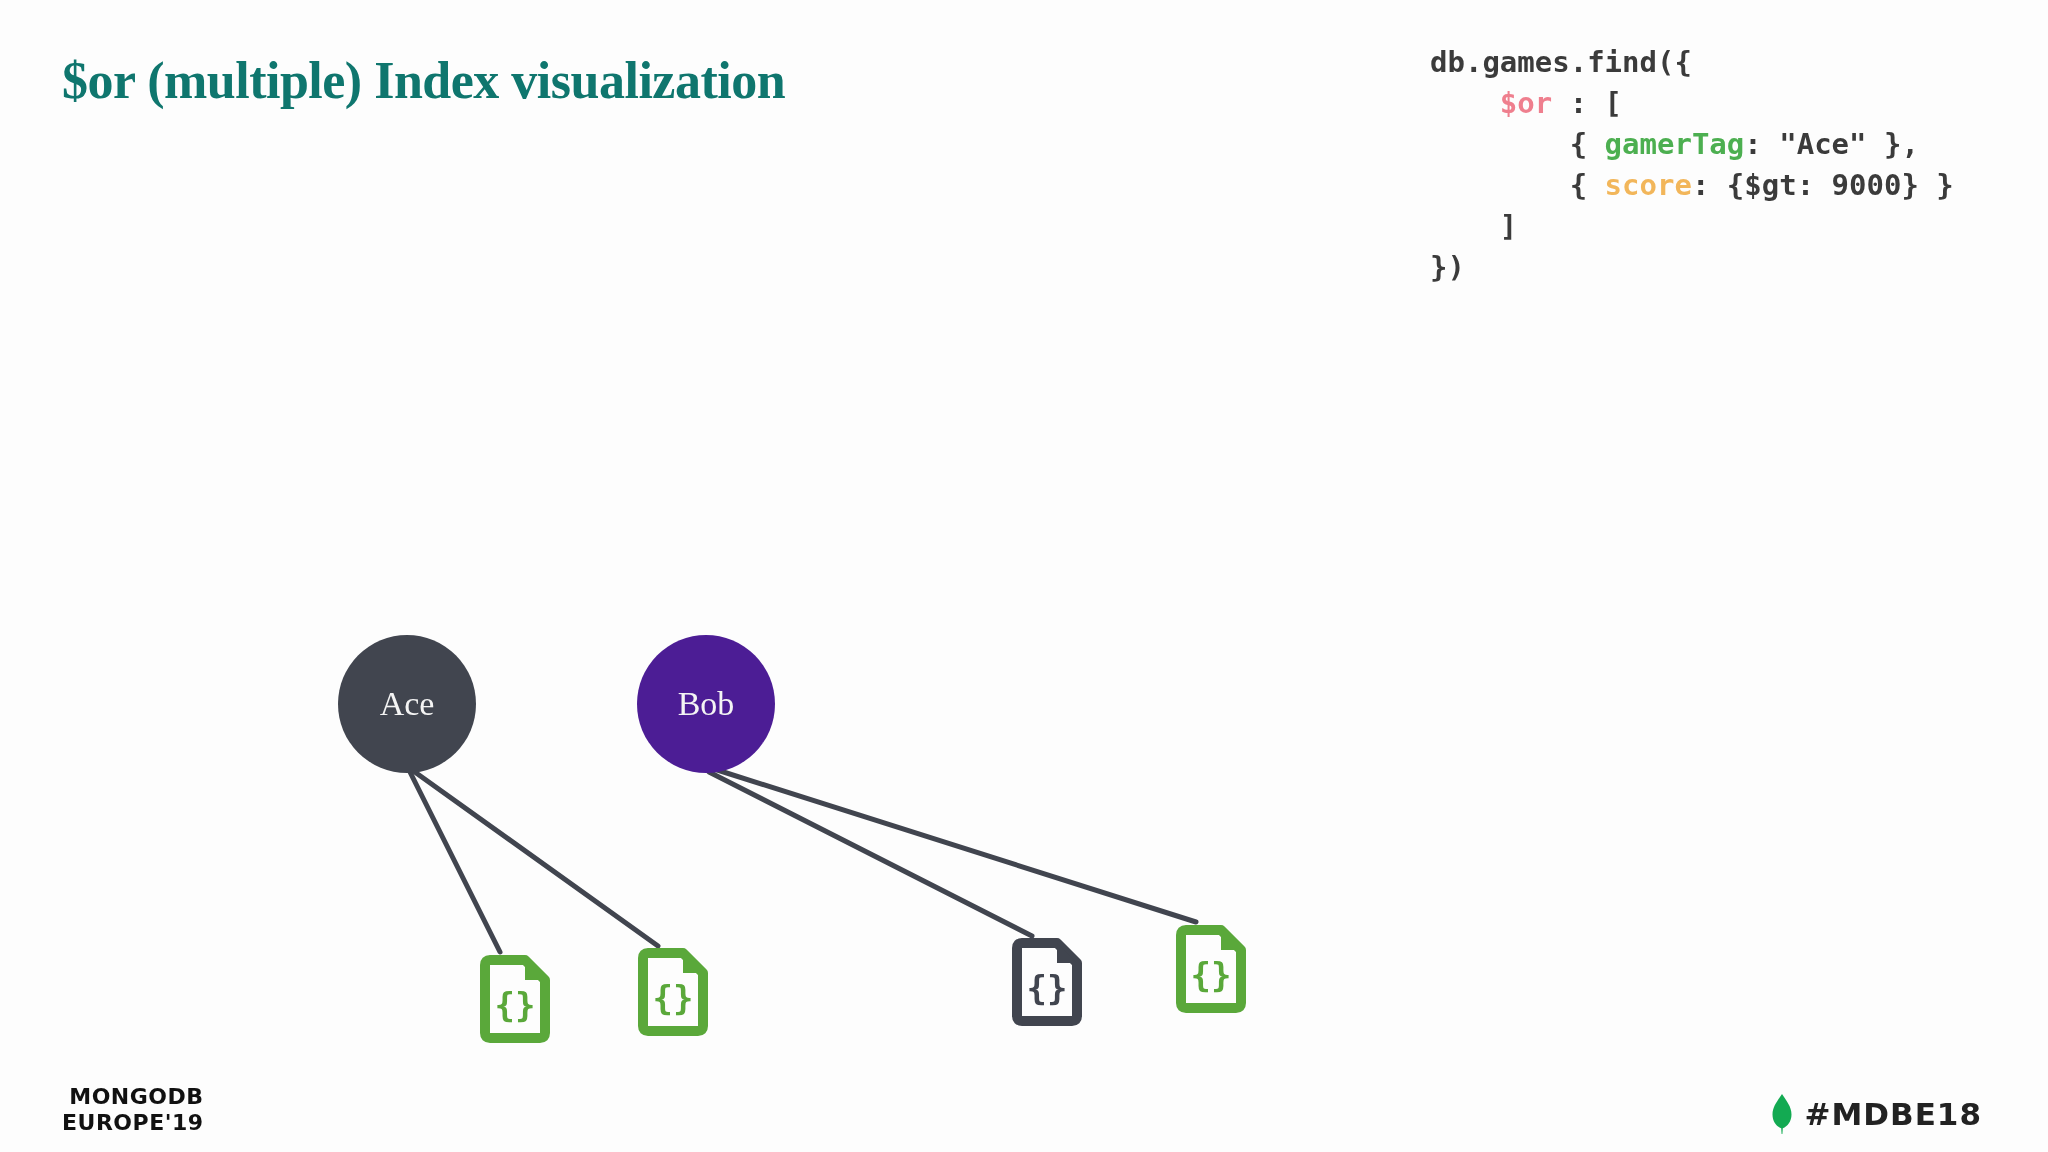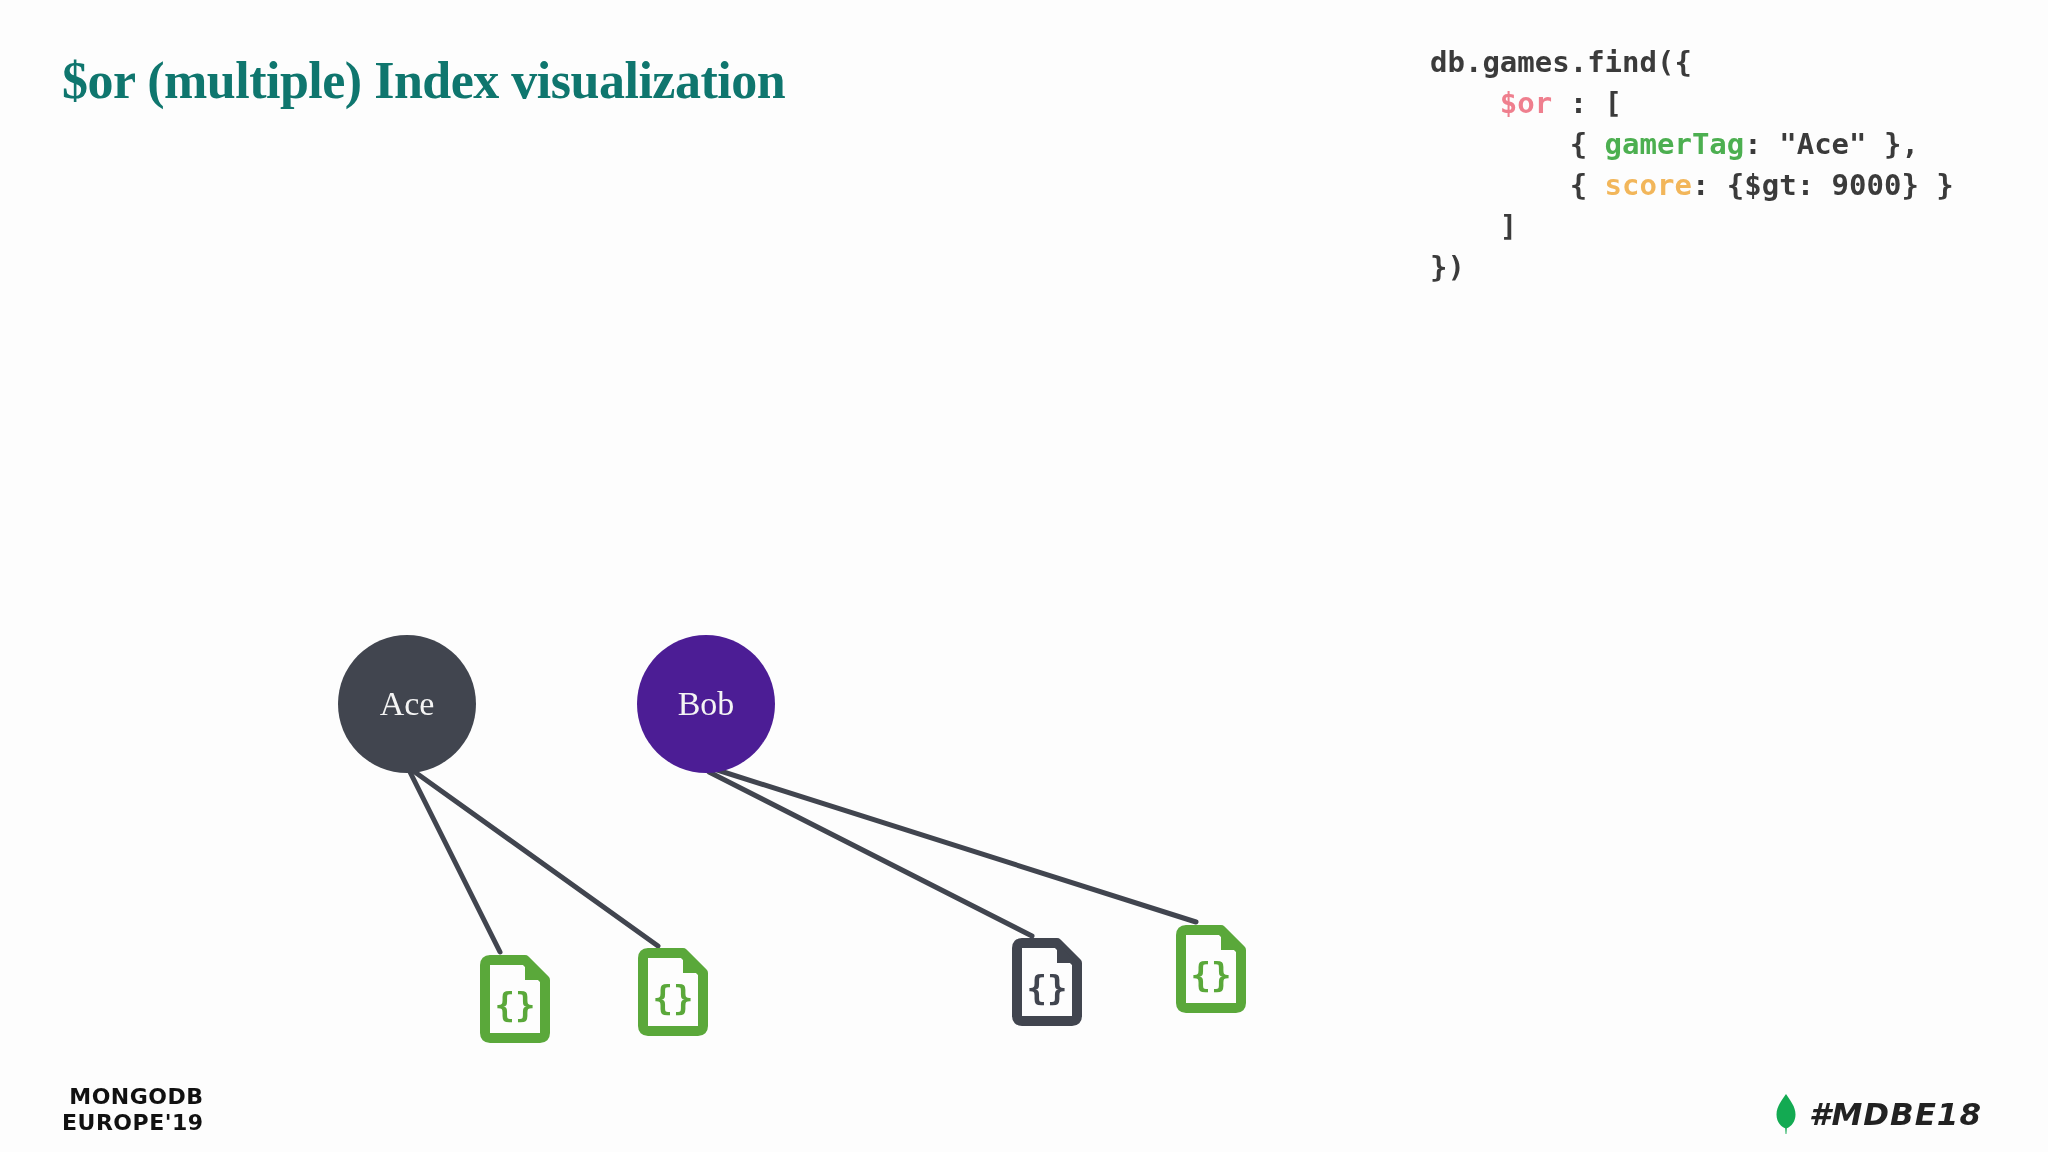--- a/index.html
+++ b/index.html
@@ -91,21 +91,20 @@
     text-align: right;
   }
   #footer-right {
     position: absolute;
     right: 66px;
     top: 1094px;
     display: flex;
     align-items: center;
     gap: 12px;
     z-index: 3;
-    font-style: italic;
   }
   #footer-right .hashtag {
     font-family: "DejaVu Sans", sans-serif;
     font-weight: 700;
     font-size: 31px;
     letter-spacing: 1px;
     color: #222222;
     line-height: 1;
   }
 </style>

